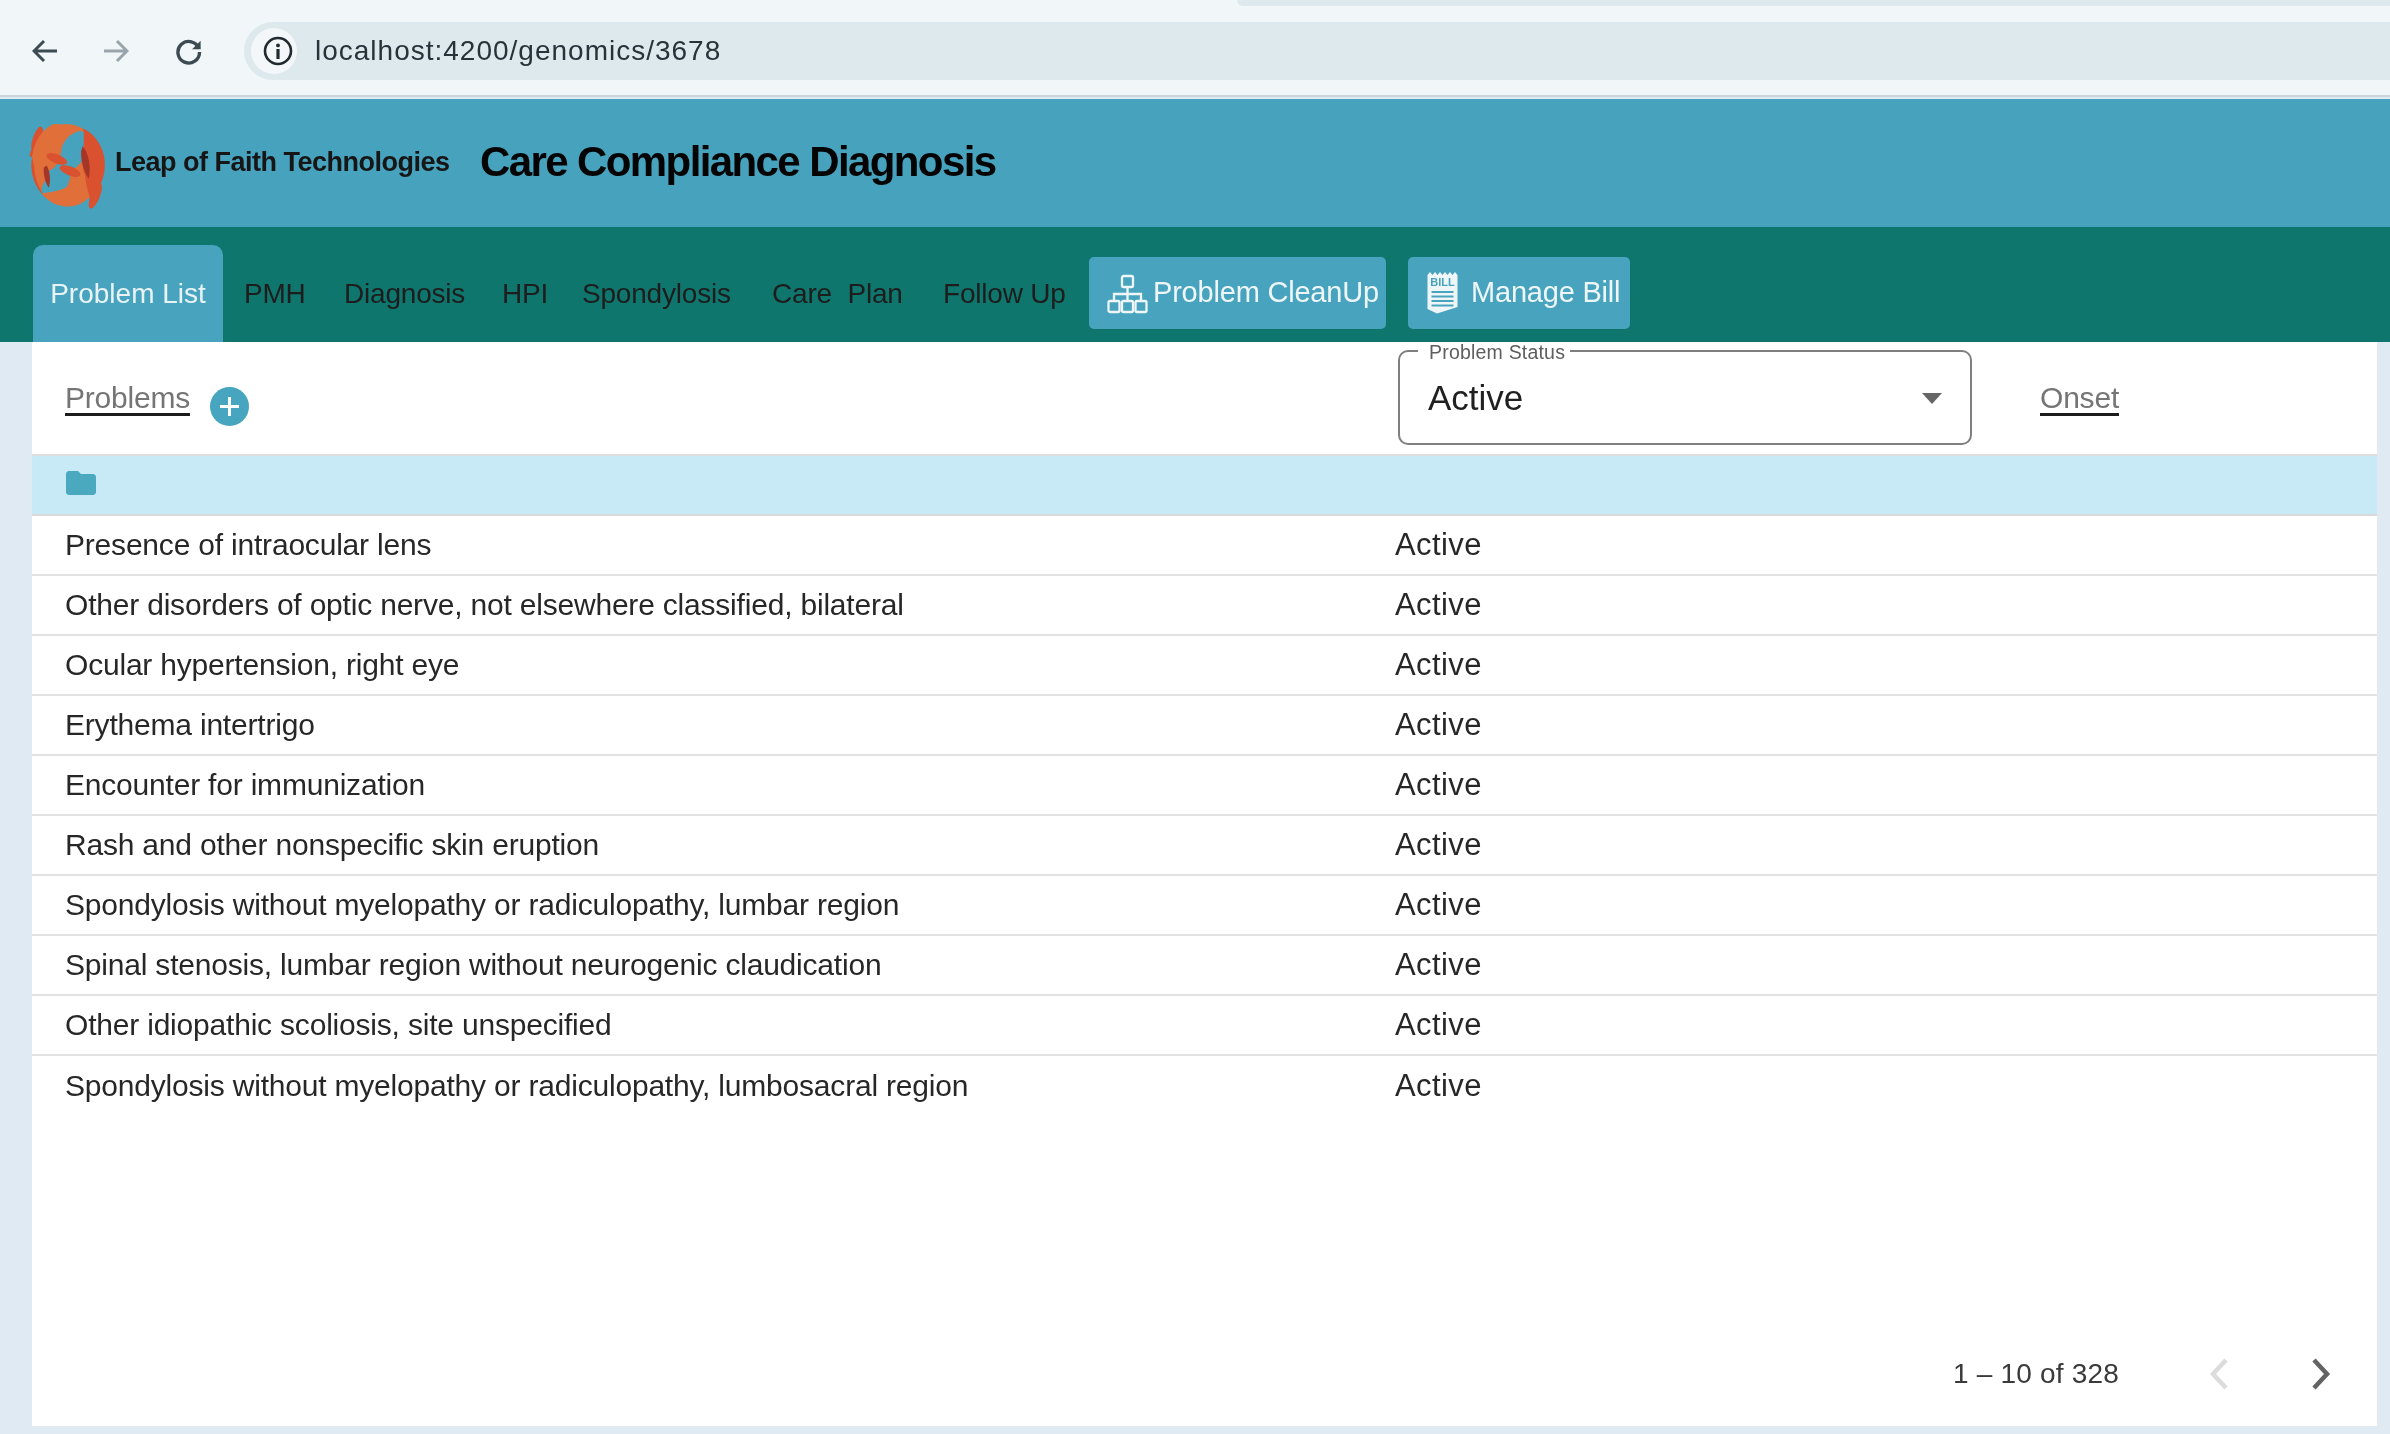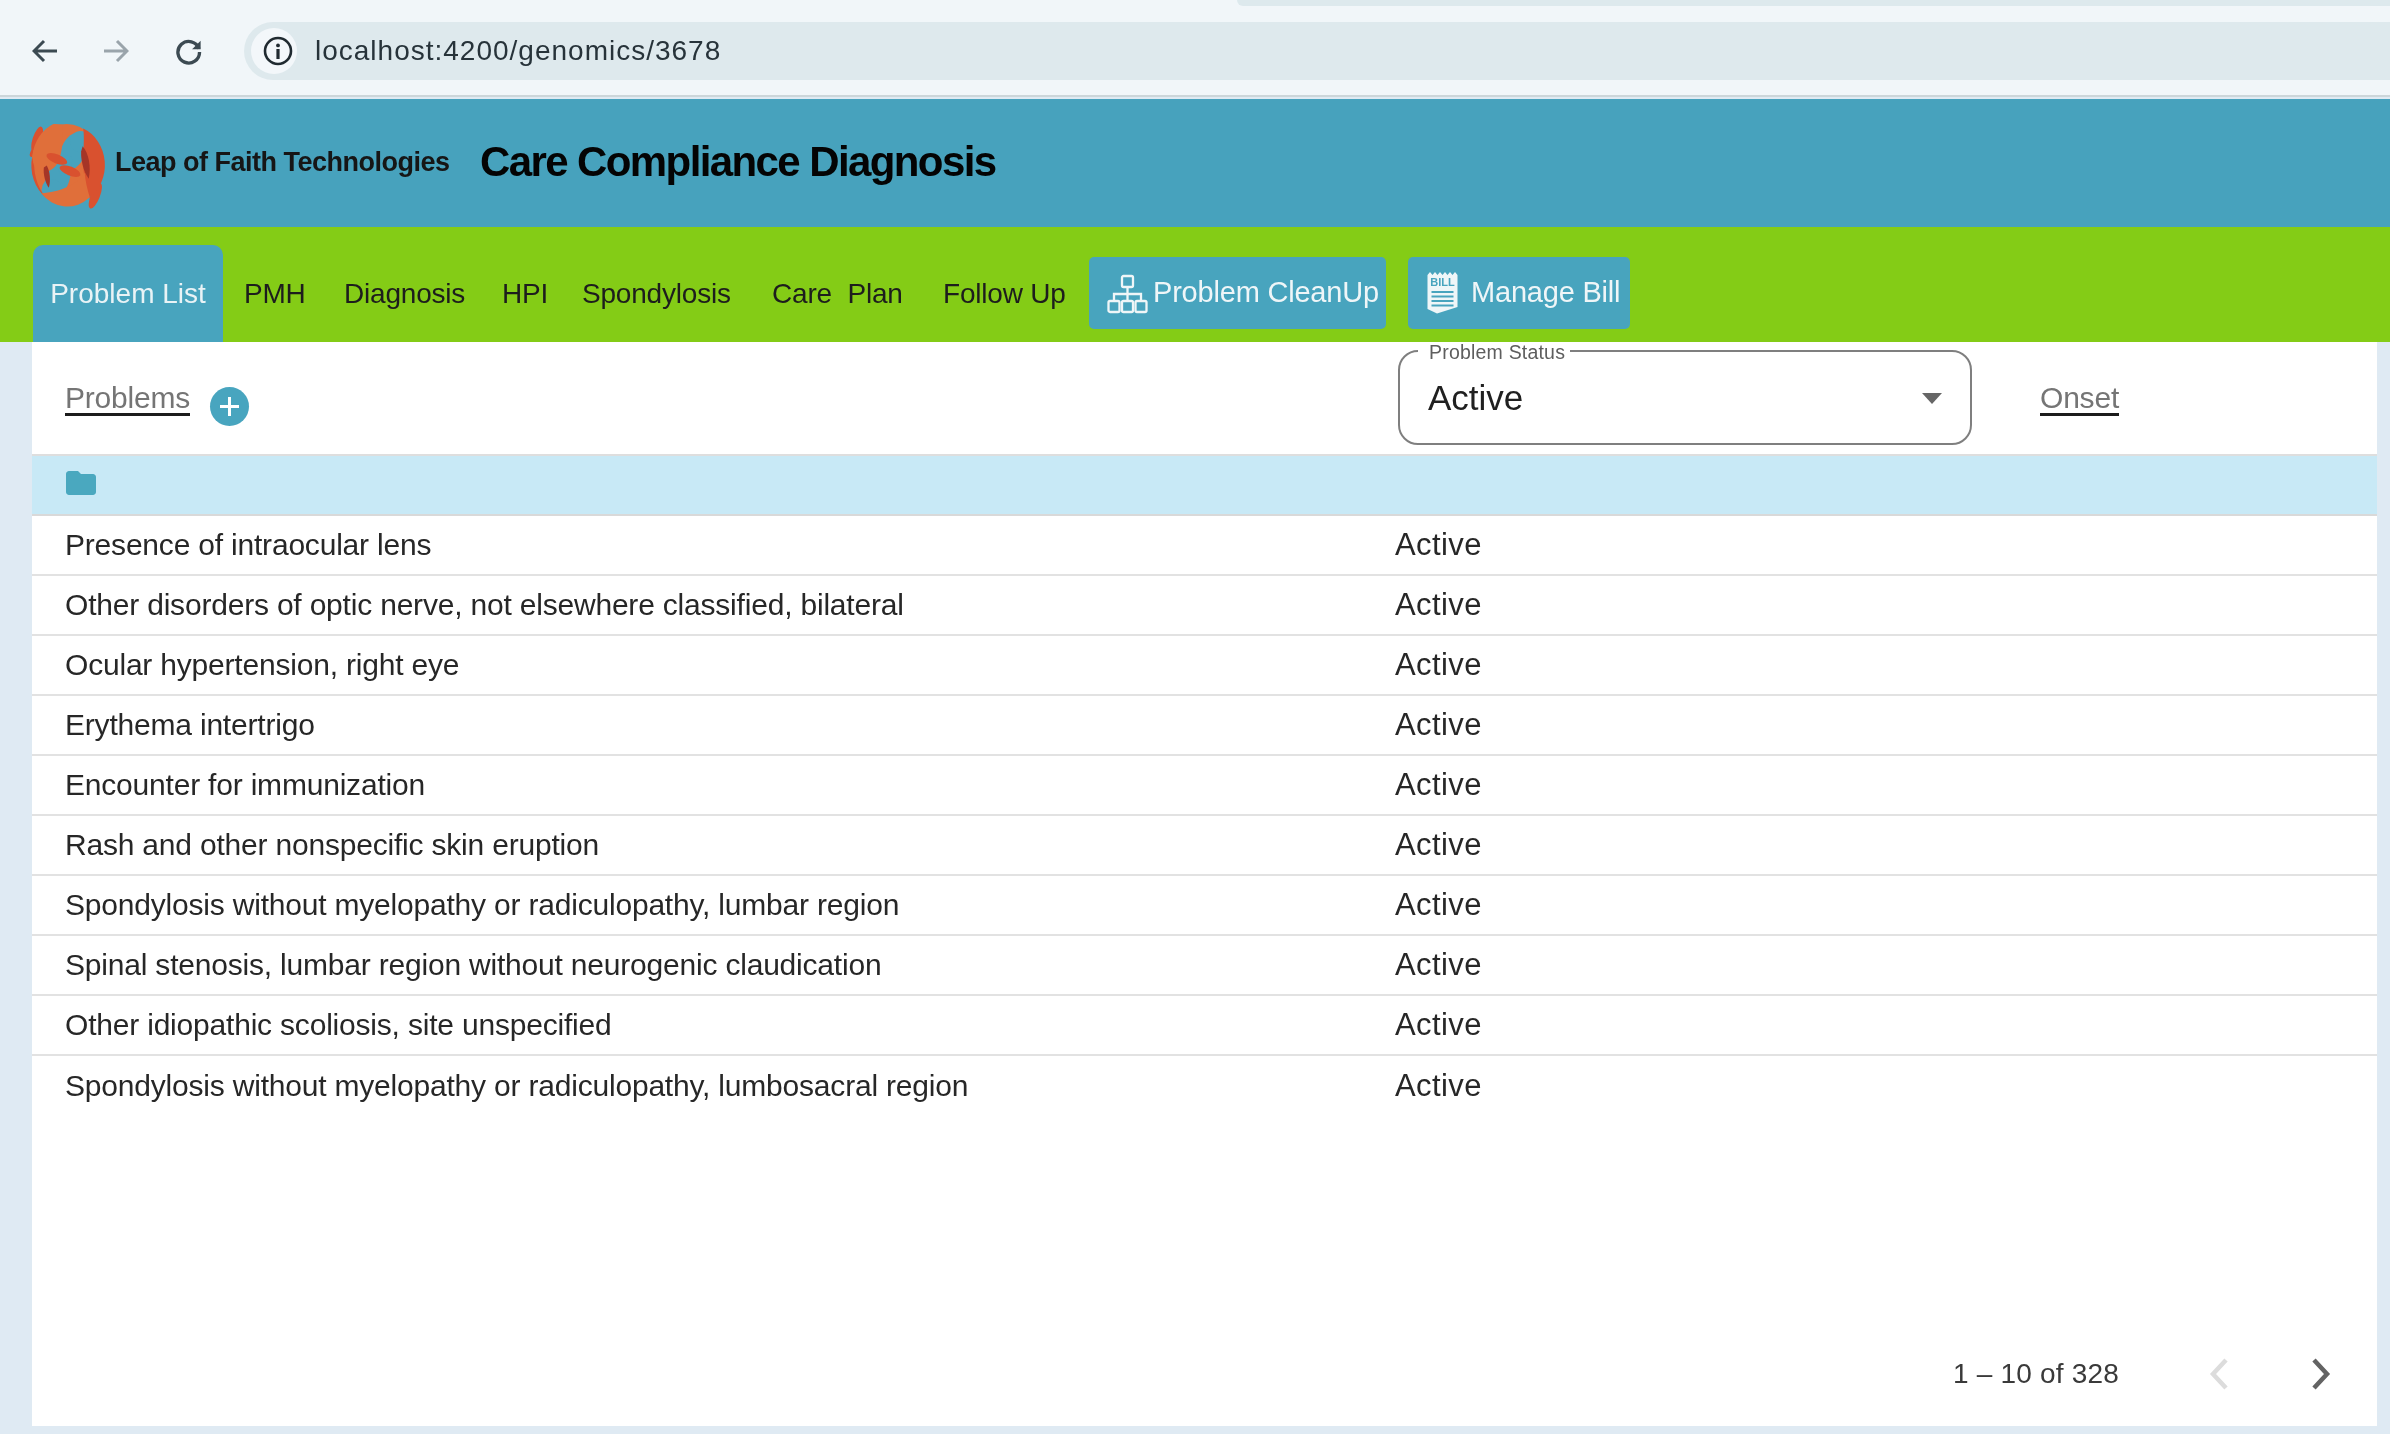--- a/index.html
+++ b/index.html
@@ -15,40 +15,40 @@
 #urltext { position:absolute; left:71px; top:13px; font-size:28px; letter-spacing:1px; color:#27333a; }
 .chromeicon { position:absolute; top:38px; }
 
 
 #appbar { position:absolute; left:0; top:99px; width:2390px; height:128px; background:#47a2bd; }
 #logo { position:absolute; left:26px; top:21px; }
 #brand { position:absolute; left:115px; top:48px; font-size:27px; font-weight:bold; color:#161616; letter-spacing:-0.5px; white-space:nowrap; }
 #title { position:absolute; left:480px; top:39px; font-size:42px; font-weight:bold; color:#040404; letter-spacing:-1.6px; white-space:nowrap; }
 
 
-#navstrip { position:absolute; left:0; top:227px; width:2390px; height:115px; background:#84cc16;padding-left:16px; }
+#navstrip { position:absolute; left:0; top:227px; width:2390px; height:115px; background:#0f766e;padding-left:16px; }
 #tab-active { position:absolute; left:33px; top:18px; width:190px; height:97px; background:#48a4be; border-radius:10px 10px 0 0; color:#e9f3f6; font-size:28px; text-align:center; line-height:98px; }
 .navtab { position:absolute; top:0; height:115px; line-height:133px; font-size:28px; color:#1d1d1d; white-space:nowrap; letter-spacing:-0.2px; }
 .tealbtn { position:absolute; top:30px; height:72px; background:#48a4be; border-radius:5px; color:#eff6f8; font-size:29px; }
 #btn-cleanup { left:1089px; width:297px; }
 #btn-bill { left:1408px; width:222px; }
 .btnlabel { position:absolute; top:19px; white-space:nowrap; letter-spacing:-0.2px; }
 
 
 #page { position:absolute; left:0; top:342px; width:2390px; height:1092px; background:#dfeaf3; }
 #card { position:absolute; left:32px; top:0; width:2345px; height:1084px; background:#ffffff; }
 
 .linkish { font-size:30px; color:#757575; letter-spacing:-0.2px; border-bottom:3px solid #1c1c1c; line-height:1; display:inline-block; }
 #problems { position:absolute; left:33px; top:41px; }
 #onset { position:absolute; left:2008px; top:41px; }
 #plusbtn { position:absolute; left:178px; top:45px; width:39px; height:39px; border-radius:50%; background:#48a5bf; }
 #plusbtn:before { content:""; position:absolute; left:10px; top:18px; width:19px; height:3.2px; background:#fff; }
 #plusbtn:after { content:""; position:absolute; left:18px; top:10px; width:3.2px; height:19px; background:#fff; }
 
-#dropdown { position:absolute; left:1366px; top:8px; width:574px; height:95px; border:2px solid #7f7f7f; border-radius:20px; }
+#dropdown { position:absolute; left:1366px; top:8px; width:574px; height:95px; border:2px solid #7f7f7f; border-radius:10px; }
 #ddlabel { position:absolute; left:29px; top:-11px; font-size:19.5px; color:#5e5e5e; letter-spacing:0.2px; white-space:nowrap; }
 #ddmask { position:absolute; left:18px; top:-3px; width:152px; height:7px; background:#ffffff; }
 #ddvalue { position:absolute; left:28px; top:26px; font-size:35px; color:#202020; }
 #ddarrow { position:absolute; right:28px; top:41px; width:0; height:0; border-left:10px solid transparent; border-right:10px solid transparent; border-top:11.5px solid #666666; }
 
 #tablewrap { position:absolute; left:0; top:112px; width:2345px; }
 #thead { height:62px; background:#c8e9f6; border-top:2px solid #dedede; border-bottom:2px solid #d9d9d9; position:relative; }
 .trow { height:60px; border-bottom:2px solid #e2e2e2; position:relative; }
 .trow:last-child { border-bottom:none; }
 .c1 { position:absolute; left:33px; top:50%; transform:translateY(-50%); font-size:30px; color:#272727; letter-spacing:-0.2px; white-space:nowrap; }

